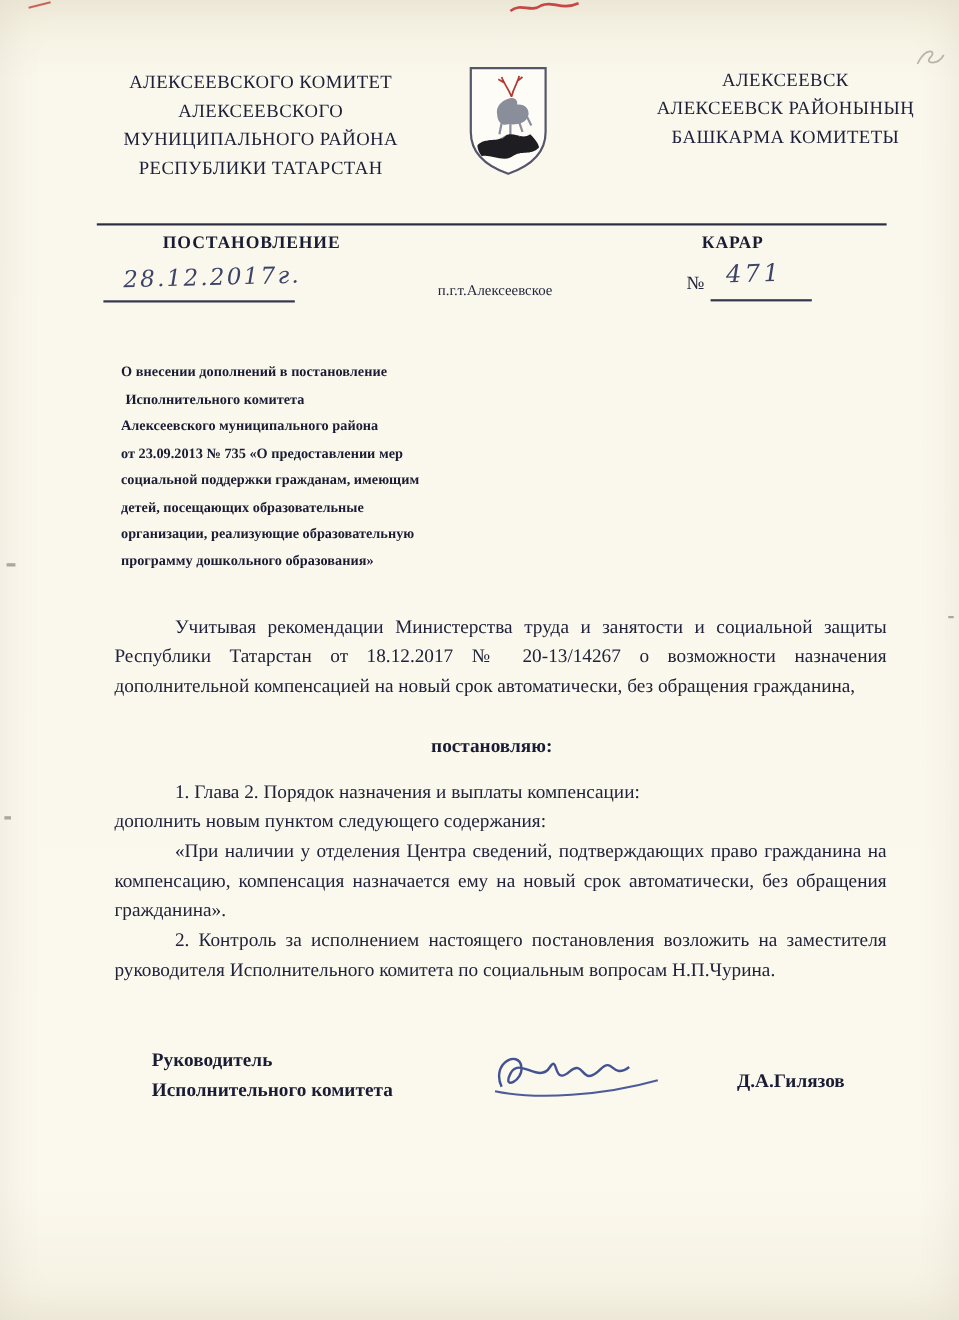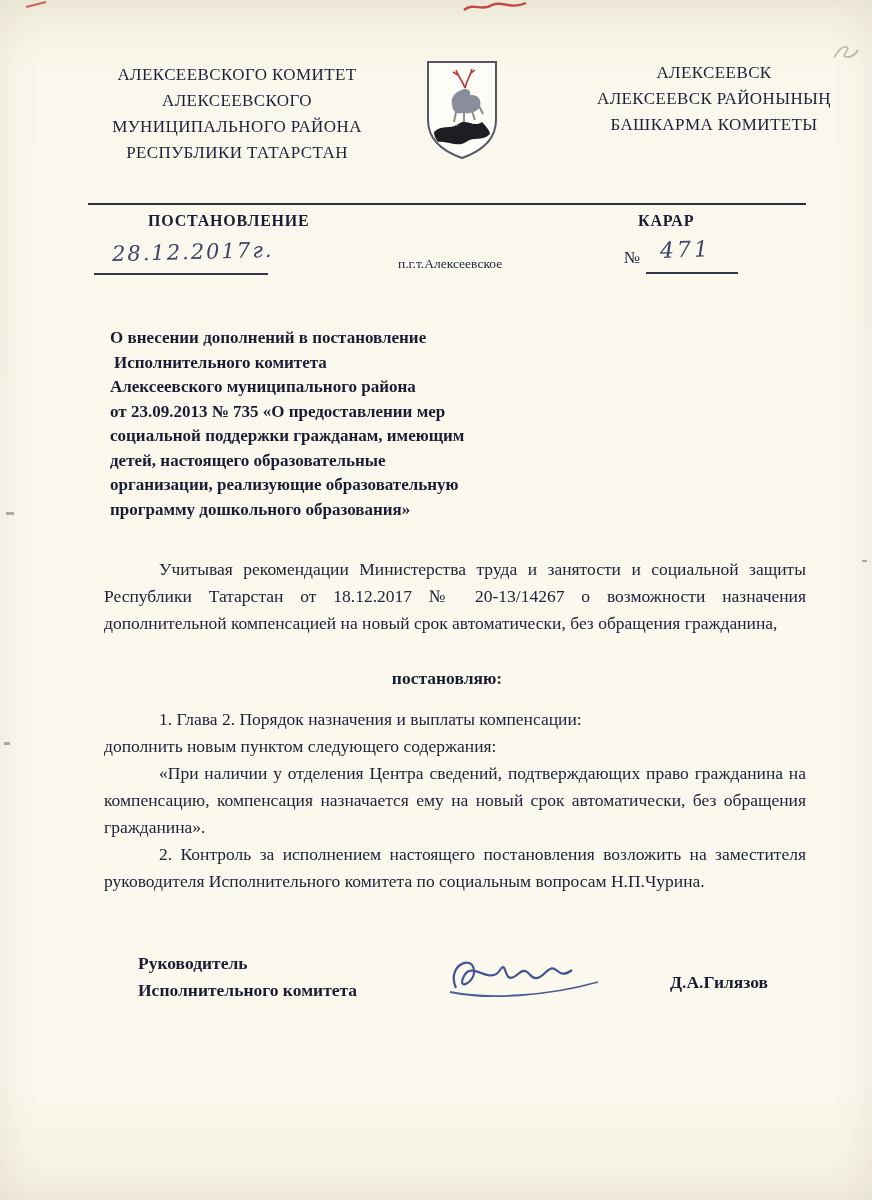--- a/index.html
+++ b/index.html
@@ -21,21 +21,21 @@
   .doctype-tat { left:638px; top:212px; }
   .handwrite {
     font-family:"DejaVu Serif", serif; font-style:italic; color:#3d4468;
   }
   .date-hw { position:absolute; left:112px; top:240px; font-size:21px; letter-spacing:2px; transform:rotate(-1.5deg); }
   .date-line { position:absolute; left:94px; top:273px; width:174px; height:2px; background:#34364e; }
   .place { position:absolute; left:398px; top:256px; width:140px; font-size:13.5px; color:#23263c; text-align:left; }
   .num-sign { position:absolute; left:624px; top:248px; font-size:17px; color:#23263c; }
   .num-hw { position:absolute; left:660px; top:237px; font-size:22px; letter-spacing:3px; transform:rotate(-2deg); }
   .num-line { position:absolute; left:646px; top:272px; width:92px; height:2px; background:#34364e; }
-  .subject { position:absolute; left:110px; top:326px; width:470px; font-size:17px;
+  .subject { position:absolute; left:110px; top:326px; width:470px; font-size:13px;
     font-weight:bold; line-height:24.5px; color:#191c33; }
   .body-par { position:absolute; left:104px; width:702px; font-size:17.5px; line-height:27px;
     text-align:justify; color:#20233a; }
   .indent { text-indent:55px; }
   .par-intro { top:556px; }
   .resolve { position:absolute; left:96px; top:668px; width:702px; text-align:center;
     font-size:17.5px; font-weight:bold; color:#191c33; }
   .par-item1a { top:706px; }
   .par-item1b { top:733px; }
   .par-quote { top:760px; }
@@ -101,21 +101,21 @@
   <div class="num-sign">№</div>
   <div class="handwrite num-hw">471</div>
   <div class="num-line"></div>
 
   <div class="subject">
     <div>О внесении  дополнений в постановление</div>
     <div style="padding-left:4px;">Исполнительного комитета</div>
     <div>Алексеевского муниципального района</div>
     <div>от 23.09.2013  № 735 «О предоставлении мер</div>
     <div>социальной поддержки  гражданам, имеющим</div>
-    <div>детей, настоящего  образовательные</div>
+    <div>детей, посещающих  образовательные</div>
     <div>организации, реализующие образовательную</div>
     <div>программу дошкольного образования»</div>
   </div>
 
   <div class="body-par par-intro indent">Учитывая рекомендации Министерства труда и занятости и социальной защиты Республики Татарстан от 18.12.2017 № 20-13/14267 о возможности назначения дополнительной компенсацией на новый срок автоматически, без обращения гражданина,</div>
 
   <div class="resolve">постановляю:</div>
 
   <div class="body-par par-item1a indent">1.  Глава 2. Порядок назначения и выплаты компенсации:</div>
   <div class="body-par par-item1b">дополнить новым пунктом следующего содержания:</div>

